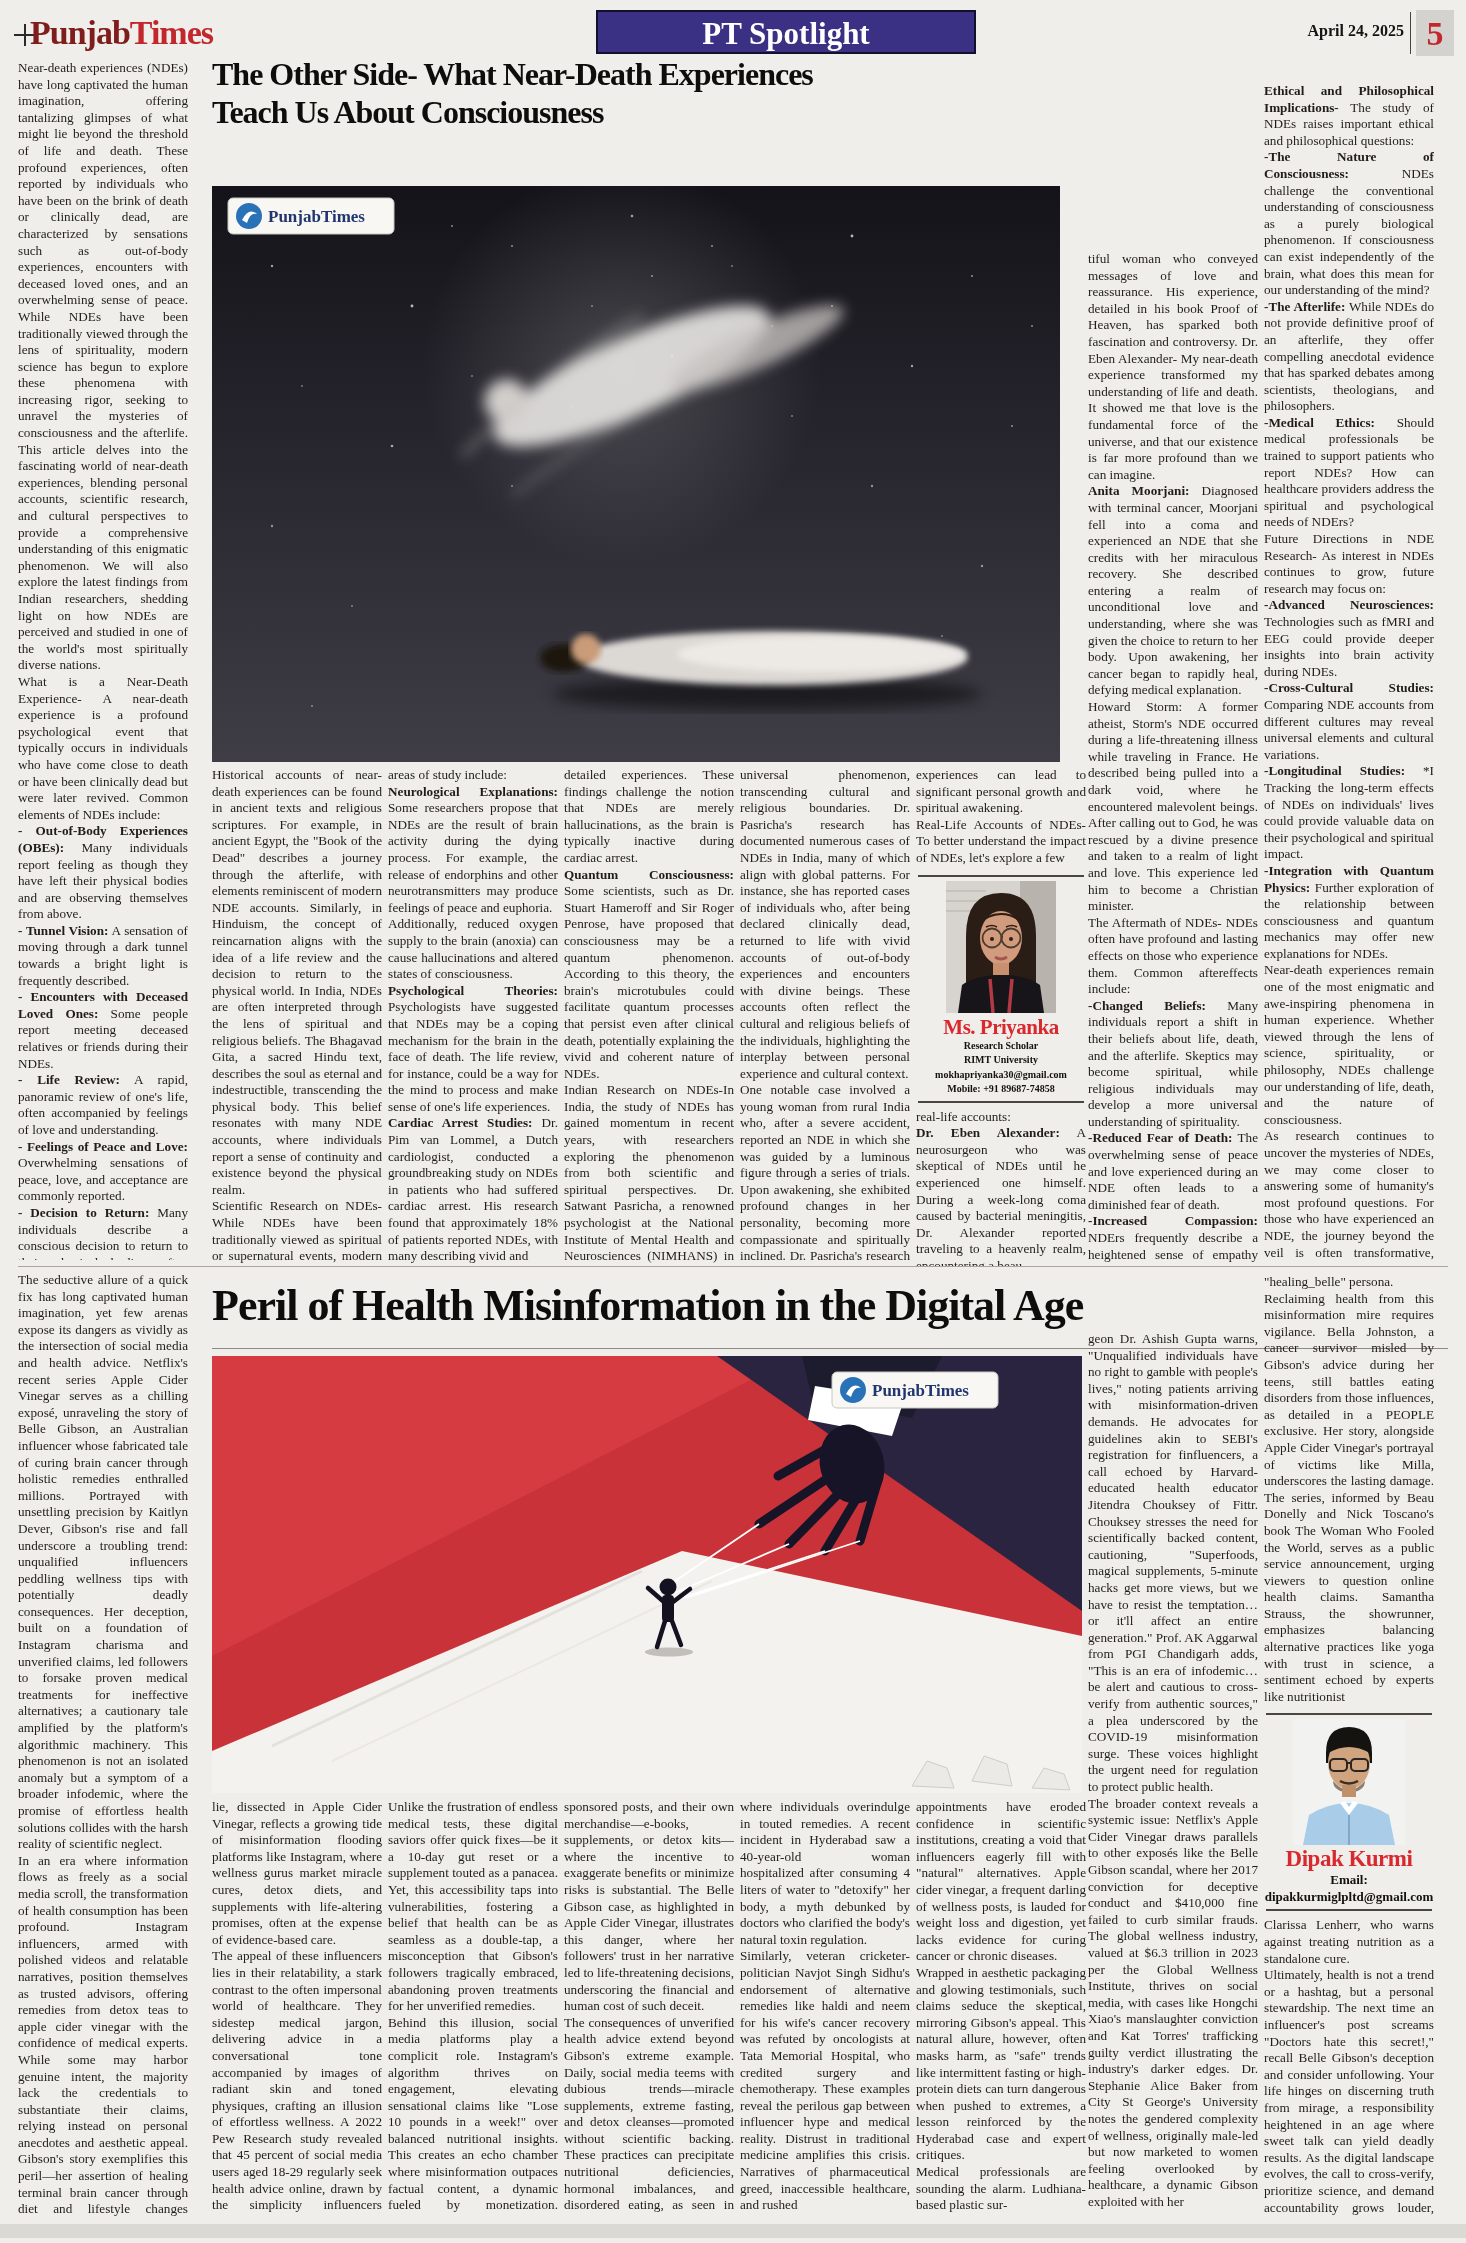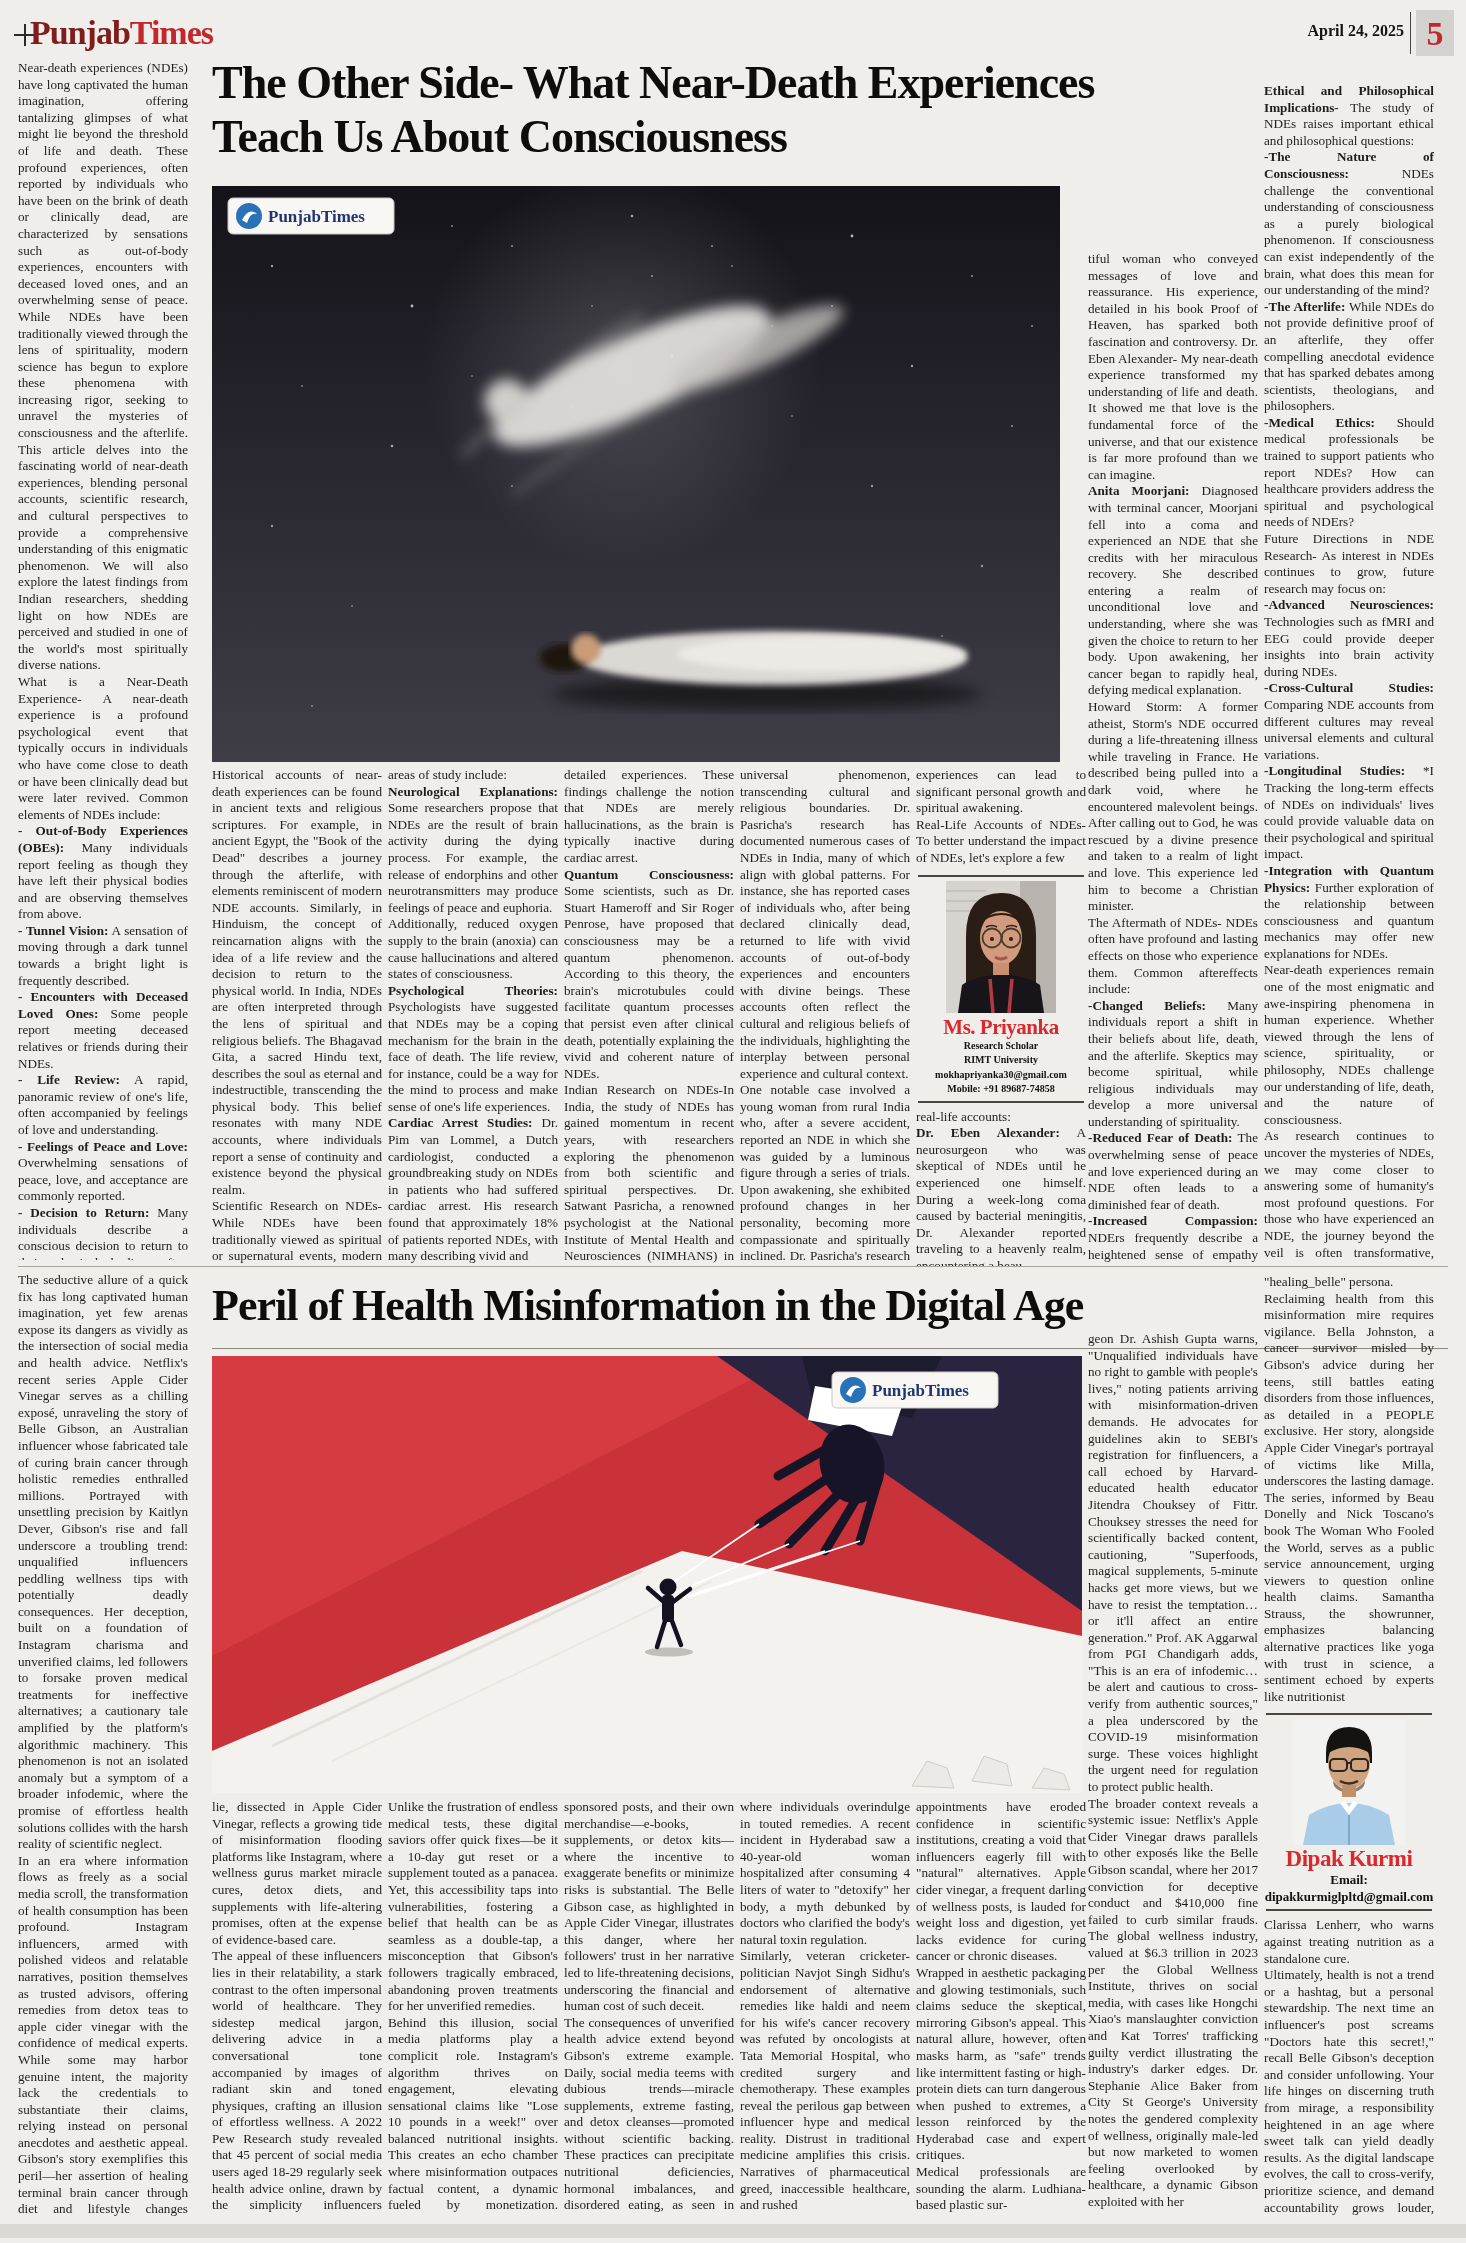--- a/index.html
+++ b/index.html
@@ -16,21 +16,21 @@
   .spotlight{position:absolute;left:596px;top:10px;width:380px;height:44px;background:#3a3184;
              border:2px solid #12102f;color:#ffffff;font-size:31px;font-weight:bold;
              text-align:center;line-height:44px;box-sizing:border-box;}
   .dateline{position:absolute;right:62px;top:22px;font-size:16px;font-weight:bold;color:#161413;}
   .pagenobox{position:absolute;left:1416px;top:10px;width:38px;height:46px;background:#d4d2ce;}
   .pageno{position:absolute;left:1416px;top:10px;width:38px;height:46px;text-align:center;
           font-size:34px;font-weight:bold;color:#c2272d;line-height:48px;}
   .vline{position:absolute;left:1410px;top:12px;width:1px;height:42px;background:#444;}
   
   .headline{position:absolute;font-weight:bold;color:#0e0d0c;letter-spacing:-1px;line-height:1.18;}
-  .h1a{left:212px;top:56px;width:1050px;font-size:46px;}
+  .h1a{left:212px;top:56px;width:1050px;font-size:32px;}
   .h2a{left:212px;top:1280px;width:1240px;font-size:44px;white-space:nowrap;}
   .hrule{position:absolute;height:1px;background:#8d8a84;}
   
   .col{position:absolute;width:170px;font-size:13.2px;line-height:16.6px;text-align:justify;
        overflow:hidden;color:#211d1a;hyphens:auto;}
   .para{margin:0;}
   .para strong{font-weight:bold;}
   
   .img{position:absolute;overflow:hidden;}
   svg text{font-family:"Liberation Serif","DejaVu Serif",serif;}
@@ -49,20 +49,21 @@
 <body>
 
 <div class="page">
 
   <div class="crop" style="left:14px;top:24px;"></div>
   <div class="crop" style="left:1432px;top:24px;"></div>
 
   <div class="brand">
     <span class="b1">Punjab</span><span class="b2">Times</span>
   </div>
+  <div class="spotlight">PT Spotlight</div>
   <div class="dateline">April 24, 2025</div>
   <div class="vline"></div>
   <div class="pagenobox"></div>
   <div class="pageno">5</div>
 
   <div class="headline h1a">
     <div>The Other Side- What Near-Death Experiences</div>
     <div>Teach Us About Consciousness</div>
   </div>
 

